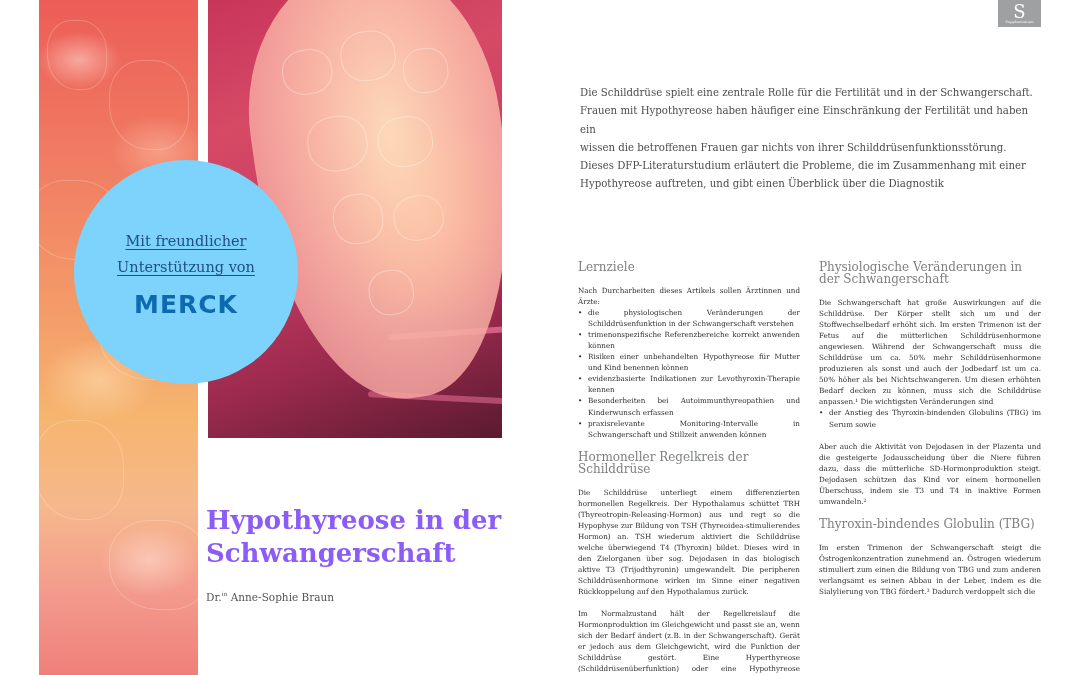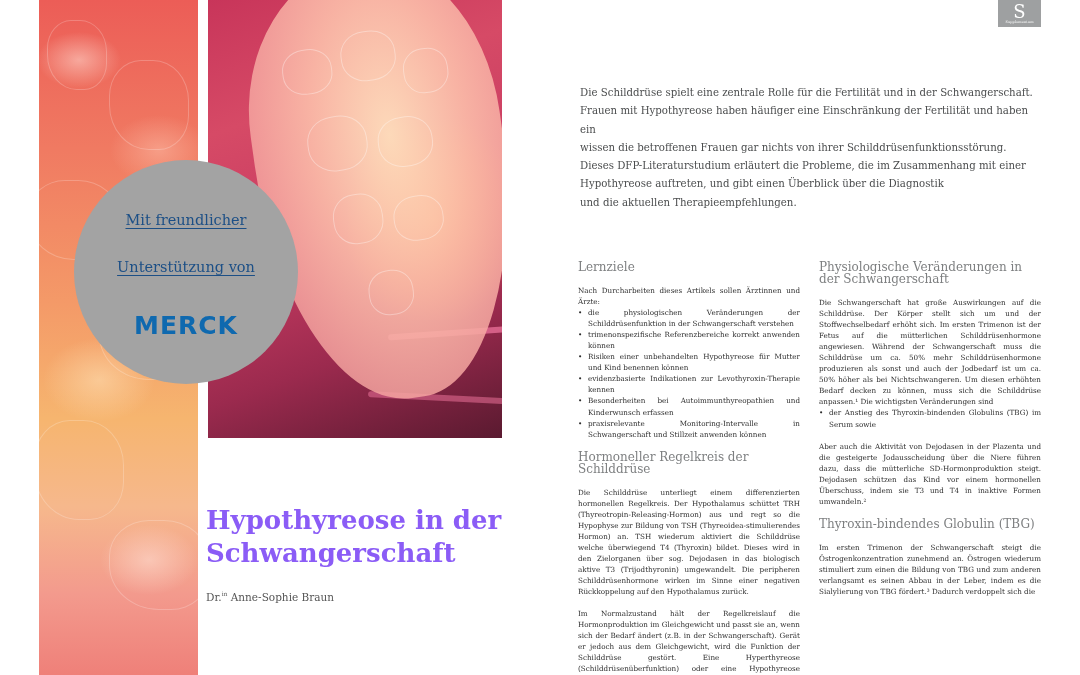--- a/index.html
+++ b/index.html
@@ -29,21 +29,21 @@
     position: absolute; left: 50px; top: -40px; width: 250px; height: 440px;
     border-radius: 55% 50% 48% 52% / 38% 40% 62% 60%;
     background: radial-gradient(ellipse at 55% 40%, rgba(255,225,190,0.95), rgba(252,190,170,0.9) 40%, rgba(245,165,160,0.85) 70%, rgba(230,140,150,0.75) 100%);
     transform: rotate(-8deg);
   }
   .hero .lobe-cell { position: absolute; border: 1px solid rgba(255,255,255,0.35); border-radius: 45%; }
   .hero .vessel { position: absolute; height: 6px; border-radius: 3px; background: rgba(230,110,150,0.8); }
 
   .sponsor-circle {
     position: absolute; left: 74px; top: 160px; width: 224px; height: 224px; border-radius: 50%;
-    background: #a3a3a3; display: flex; flex-direction: column; align-items: center; justify-content: center; gap: 21px;
+    background: #7dd3fc; display: flex; flex-direction: column; align-items: center; justify-content: center;
   }
   .sponsor-text {
     font-family: "DejaVu Serif", serif; font-size: 14.5px; color: #1c4f86;
     text-decoration: underline; text-underline-offset: 3px; line-height: 26px; text-align: center;
   }
   .merck-logo { margin-top: 12px; width: 136px; height: 24px; }
 
   .title {
     position: absolute; left: 206px; top: 504px; width: 320px;
     font-family: "DejaVu Serif", serif; font-weight: bold; font-size: 26px; line-height: 33px; color: #8b5cf6;
@@ -122,21 +122,20 @@
   <div class="s">S</div>
   <div class="lbl">Supplementum</div>
 </div>
 
 <div class="intro">
   <div>Die Schilddrüse spielt eine zentrale Rolle für die Fertilität und in der Schwangerschaft.</div>
   <div>Frauen mit Hypothyreose haben häufiger eine Einschränkung der Fertilität und haben ein</div>
   <div>wissen die betroffenen Frauen gar nichts von ihrer Schilddrüsenfunktionsstörung.</div>
   <div>Dieses DFP-Literaturstudium erläutert die Probleme, die im Zusammenhang mit einer</div>
   <div>Hypothyreose auftreten, und gibt einen Überblick über die Diagnostik</div>
-  <div>und die aktuellen Therapieempfehlungen.</div>
 </div>
 
 <div class="col col-1">
   <div class="h2">Lernziele</div>
   <p class="nomb">Nach Durcharbeiten dieses Artikels sollen Ärztinnen und Ärzte:</p>
   <ul>
     <li>die physiologischen Veränderungen der Schilddrüsenfunktion in der Schwangerschaft verstehen</li>
     <li>trimenonspezifische Referenzbereiche korrekt anwenden können</li>
     <li>Risiken einer unbehandelten Hypothyreose für Mutter und Kind benennen können</li>
     <li>evidenzbasierte Indikationen zur Levothyroxin-Therapie kennen</li>

